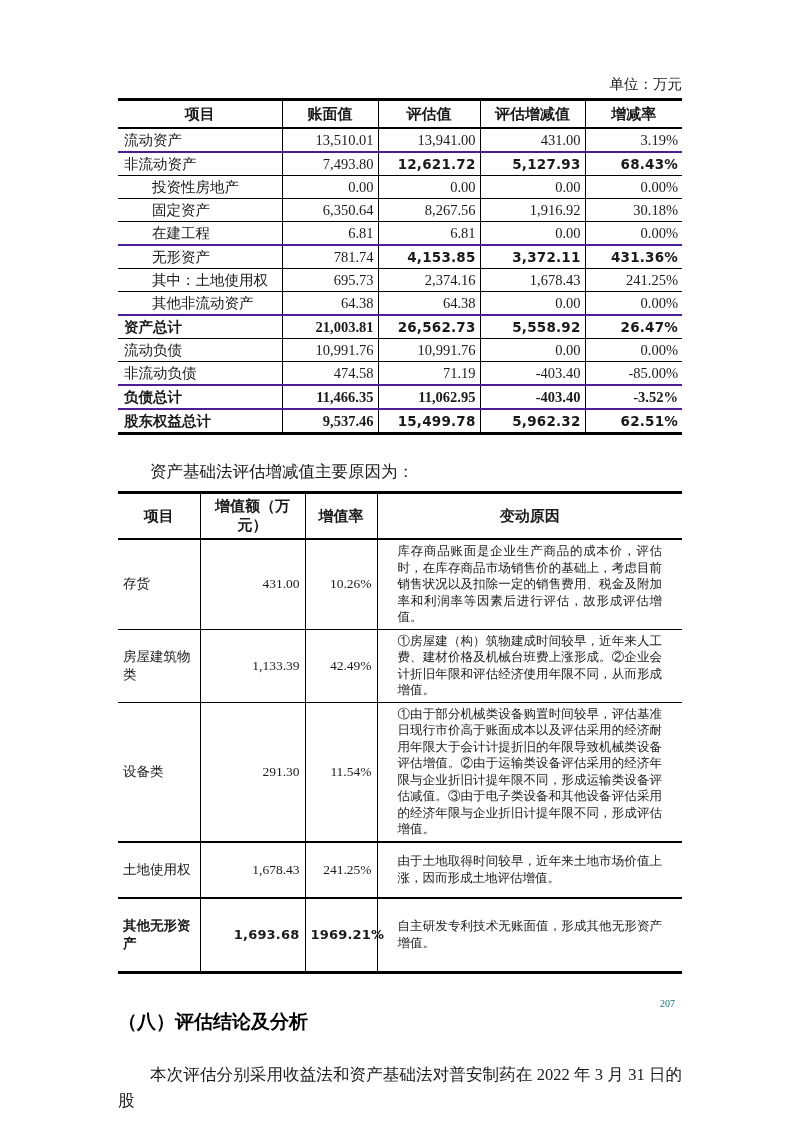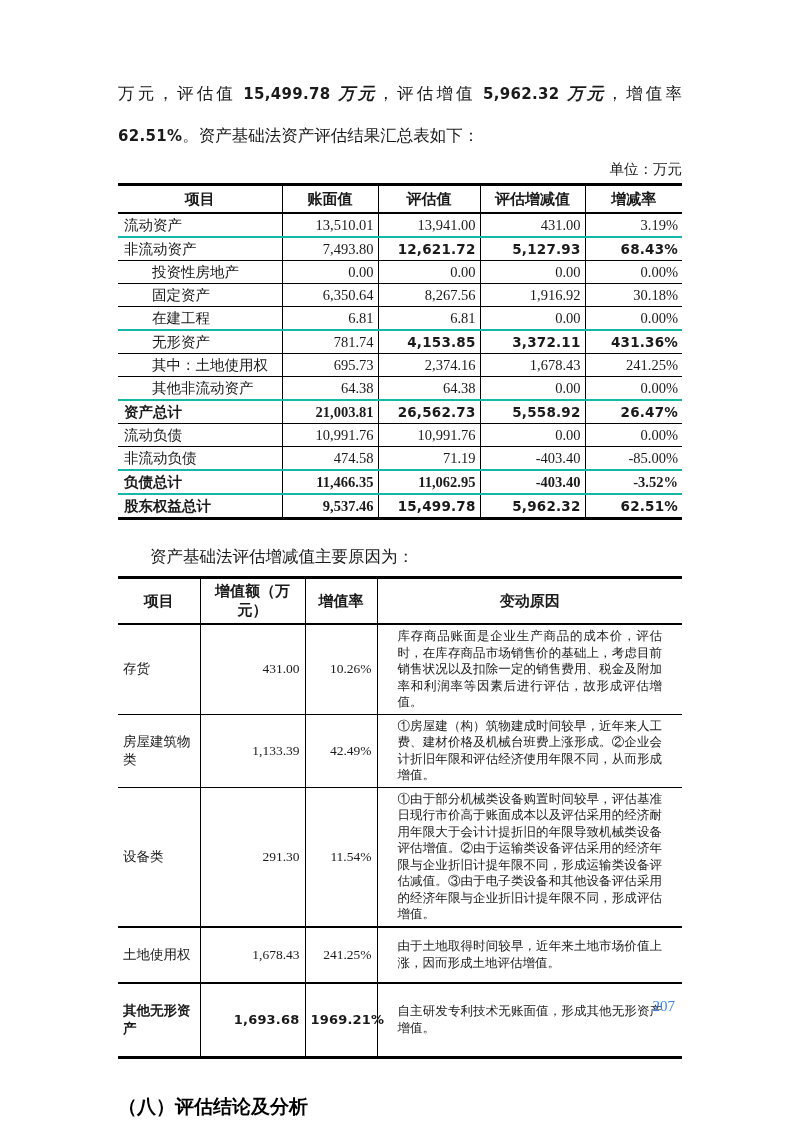--- a/index.html
+++ b/index.html
@@ -25,21 +25,21 @@
   .t1 th,.t2 th{
     font-size:15px;font-weight:bold;text-align:center;
     border-bottom:2px solid #000;padding:3px 2px;height:20px;
     font-family:"Liberation Sans","DejaVu Sans",sans-serif;
   }
   .t1 td{
     font-size:14.5px;height:22px;line-height:22px;
     border-top:1px solid #000;padding:0 4px;
     white-space:nowrap;overflow:hidden;
   }
-  .t1 tr.heavy td{border-top:2px solid #14b8a6;}
+  .t1 tr.heavy td{border-top:2px solid #4c1d95;}
   .t1 td.item{text-align:left;padding-left:6px;}
   .t1 td.item.ind{padding-left:34px;}
   .t1 td.num{text-align:right;}
   .t1 td.vline,.t2 td.vline{border-left:1.5px solid #000;}
   .t1 th.vline,.t2 th.vline{border-left:1.5px solid #000;}
   td.b{font-weight:bold;}
   td.bn{font-family:"DejaVu Sans","Liberation Sans",sans-serif;font-weight:bold;font-size:13.5px;letter-spacing:.2px;}
   .t1 td.item.b,.t2 td.item.b{font-family:"Liberation Sans","DejaVu Sans",sans-serif;}
 
   .t2 td{
@@ -51,30 +51,29 @@
   .t2 td.reason{font-size:12.5px;line-height:16.5px;text-align:justify;padding:3px 20px;}
   .t2 td.bn{font-size:13px;}
 
   h2.sec{
     margin:34px 0 0 0;font-size:19px;line-height:28px;font-weight:bold;
     font-family:"Liberation Sans","DejaVu Sans",sans-serif;color:#000;
   }
   .closing{margin-top:26px;font-size:16.5px;line-height:26px;}
   .pageno{
     position:absolute;right:118px;top:998px;
-    font-size:15px;color:#3b82f6;
+    font-size:10px;color:#0f766e;
   }
 </style>
 </head>
 <body>
 
 <div class="page">
   <div class="content">
 
-    <p class="para" id="intro-para"><span>万元，评估值 </span><span class="bnum">15,499.78</span><span class="bwy"> 万元</span><span>，评估增值 </span><span class="bnum">5,962.32</span><span class="bwy"> 万元</span><span>，增值率 </span><span class="bnum">62.51%</span><span>。资产基础法资产评估结果汇总表如下：</span></p>
 
     <div class="unit">单位：万元</div>
 
     <table class="t1">
       <colgroup id="t1-cols">
           <col style="width: 164px;">
           <col style="width: 96px;">
           <col style="width: 102px;">
           <col style="width: 105px;">
           <col style="width: 97px;">

